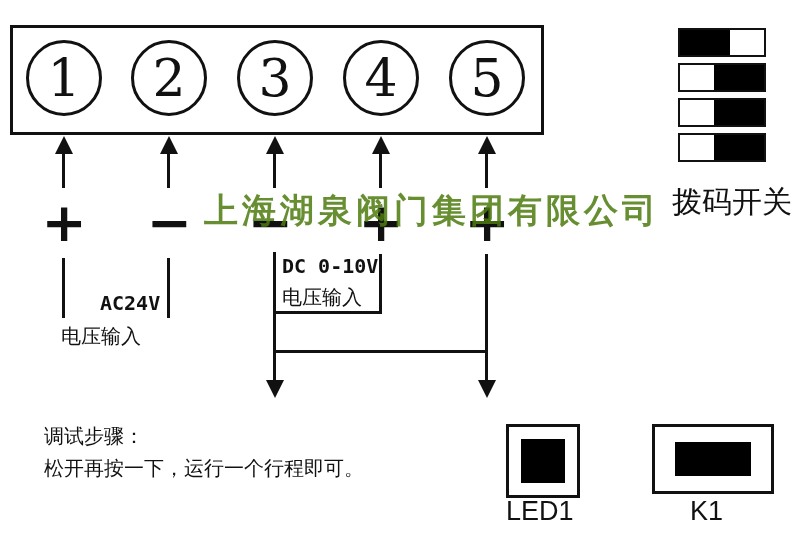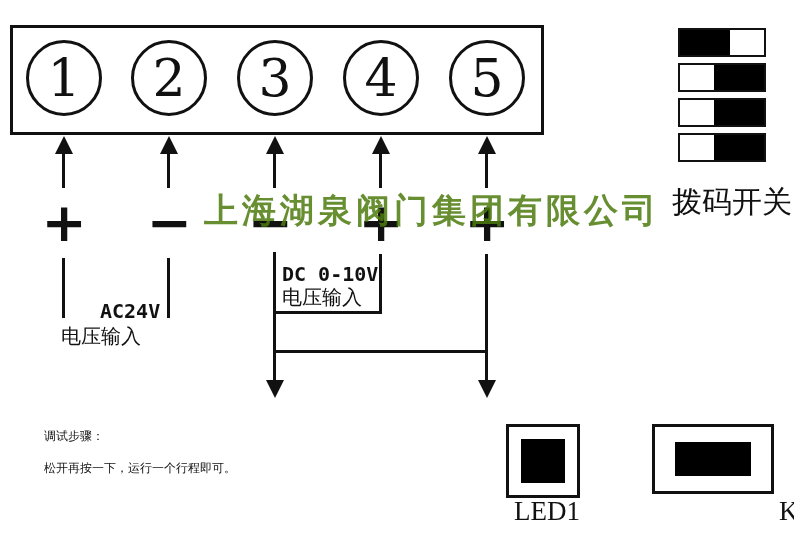--- a/index.html
+++ b/index.html
@@ -33,40 +33,40 @@
   
   .pol { position:absolute; top:196px; transform:translateX(-50%);
     font-size:54px; font-weight:bold; line-height:1; font-family:"DejaVu Sans", sans-serif; }
 
   
   .vline { position:absolute; width:3px; background:#111; }
   .hline { position:absolute; height:3px; background:#111; }
 
   
   .lbl { position:absolute; font-size:20px; white-space:nowrap; }
-  .mono { font-family:"DejaVu Sans Mono", monospace; font-weight:bold;margin-top:8px; }
+  .mono { font-family:"DejaVu Sans Mono", monospace; font-weight:bold; }
 
   
   .dip { position:absolute; left:678px; width:84px; height:25px; border:2px solid #111; background:#fff; }
   .dip .knob { position:absolute; top:0; bottom:0; width:60%; background:#000; }
   .dip-on-left .knob { left:0; }
   .dip-on-right .knob { right:0; }
   .dip-label { position:absolute; left:672px; top:182px; font-size:30px; }
 
   
   .ledbox { position:absolute; left:506px; top:424px; width:68px; height:68px; border:3px solid #111;
     display:flex; align-items:center; justify-content:center; background:#fff; }
   .ledfill { width:44px; height:44px; background:#000; }
   .kbox { position:absolute; left:652px; top:424px; width:116px; height:64px; border:3px solid #111;
     display:flex; align-items:center; justify-content:center; background:#fff; }
   .kfill { width:76px; height:34px; background:#000; }
-  .cap { position:absolute; top:496px; text-align:right; font-size:27px; font-family:Liberation Serif, serif; }
+  .cap { position:absolute; top:496px; text-align:left; font-size:27px; font-family:Liberation Sans, sans-serif; }
 
   
-  .instr { position:absolute; left:44px; top:420px; font-size:12px; line-height:32px; }
+  .instr { position:absolute; left:44px; top:420px; font-size:20px; line-height:32px; }
 </style>
 </head>
 <body>
 
 <div class="canvas">
 
   <div class="watermark">上海湖泉阀门集团有限公司</div>
 
   <div class="tbox"></div>
   <div class="circle" style="left:26px">

